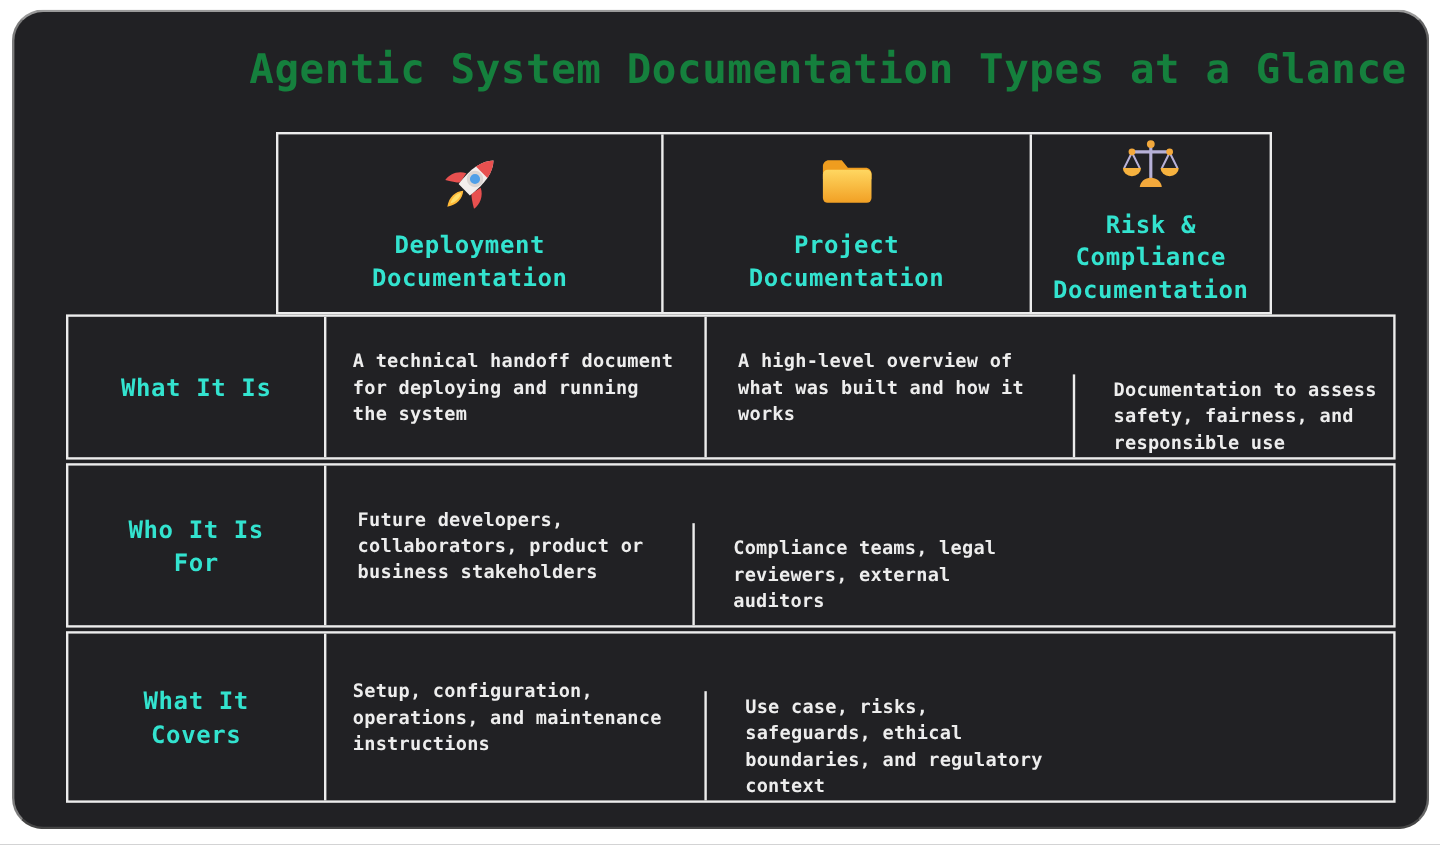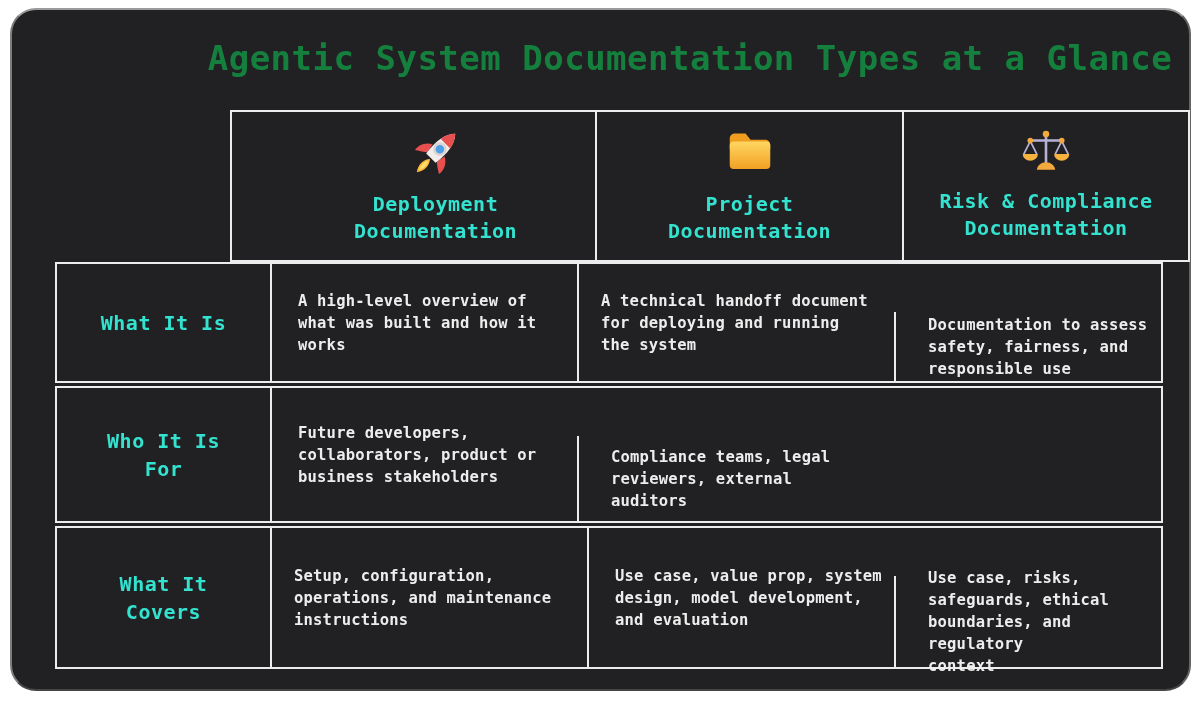--- a/index.html
+++ b/index.html
@@ -12,22 +12,22 @@
     background:#212124;border-radius:26px;box-sizing:border-box;
     border:2px solid;border-color:#9a9a9a #646464 #454545 #7d7d7d;
   }
   .title{
     position:absolute;left:195px;top:38px;width:990px;
     text-align:center;font-size:34px;font-weight:bold;color:#15803d;
     letter-spacing:.5px;white-space:nowrap;
   }
   .table{position:absolute;left:55px;top:110px;width:1108px;height:560px;}
   .header-row{
-    position:absolute;left:175px;top:0;width:960px;height:152px;
-    display:flex;border:2px solid #ececec;box-sizing:border-box;padding-left:44px;
+    position:absolute;left:175px;top:0;width:830px;height:152px;
+    display:flex;border:2px solid #ececec;box-sizing:border-box;
   }
   .header-cell{
     display:flex;flex-direction:column;align-items:center;justify-content:center;
     gap:9px;box-sizing:border-box;padding-bottom:4px;
   }
   .header-cell + .header-cell{border-left:2px solid #ececec;}
   .hc1{width:319px;}.hc2{width:307px;gap:13px;}.hc3{flex:1;}
   .header-label{
     color:#33e3cf;font-size:20px;font-weight:bold;text-align:center;
     white-space:pre-line;line-height:1.35;letter-spacing:.5px;
@@ -111,26 +111,26 @@
         <path d="M31.5 25 a7 6.2 0 0 0 14 0 Z" fill="#f6b23f"></path>
         <path d="M24 32.5 c-4.5 0 -8 3 -8.5 7 h17 c-0.5 -4 -4 -7 -8.5 -7 Z" fill="#f3a93c"></path>
       </svg>
       <div class="header-label">Risk &amp; Compliance
 Documentation</div>
     </div>
   </div>
 
   <div class="row row1">
     <div class="row-label">What It Is</div>
+    <div class="cell c1">A technical handoff document
+for deploying and running
+the system</div>
     <div class="cell c2">A high-level overview of
 what was built and how it
 works</div>
-    <div class="cell c1">A technical handoff document
-for deploying and running
-the system</div>
     <div class="cell c3">Documentation to assess
 safety, fairness, and
 responsible use</div>
   </div>
 
   <div class="row row2">
     <div class="row-label">Who It Is
 For</div>
     <div class="cell c2">Future developers,
 collaborators, product or
@@ -139,22 +139,19 @@
 reviewers, external
 auditors</div>
   </div>
 
   <div class="row row3">
     <div class="row-label">What It
 Covers</div>
     <div class="cell c1">Setup, configuration,
 operations, and maintenance
 instructions</div>
-    <div class="cell c2">Use case, value prop, system
-design, model development,
-and evaluation</div>
     <div class="cell c3">Use case, risks,
 safeguards, ethical
 boundaries, and regulatory
 context</div>
   </div>
 
 </div>
 
 </body></html>

